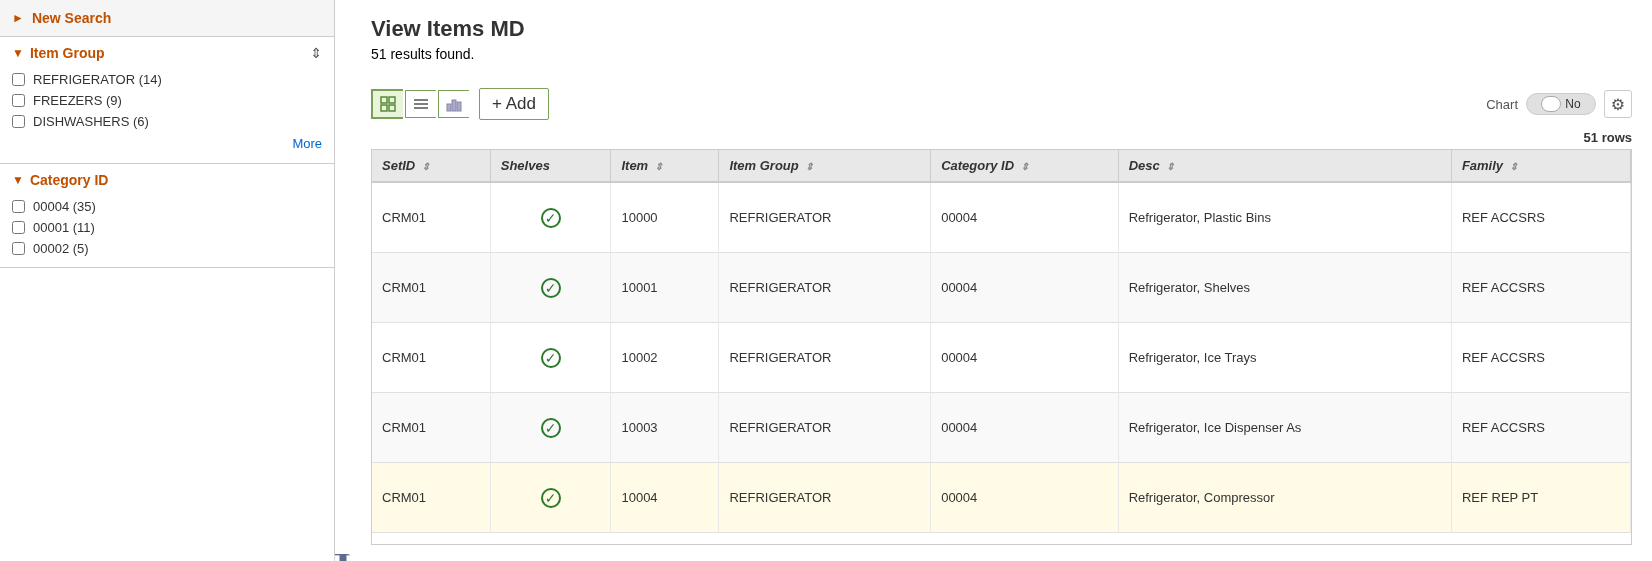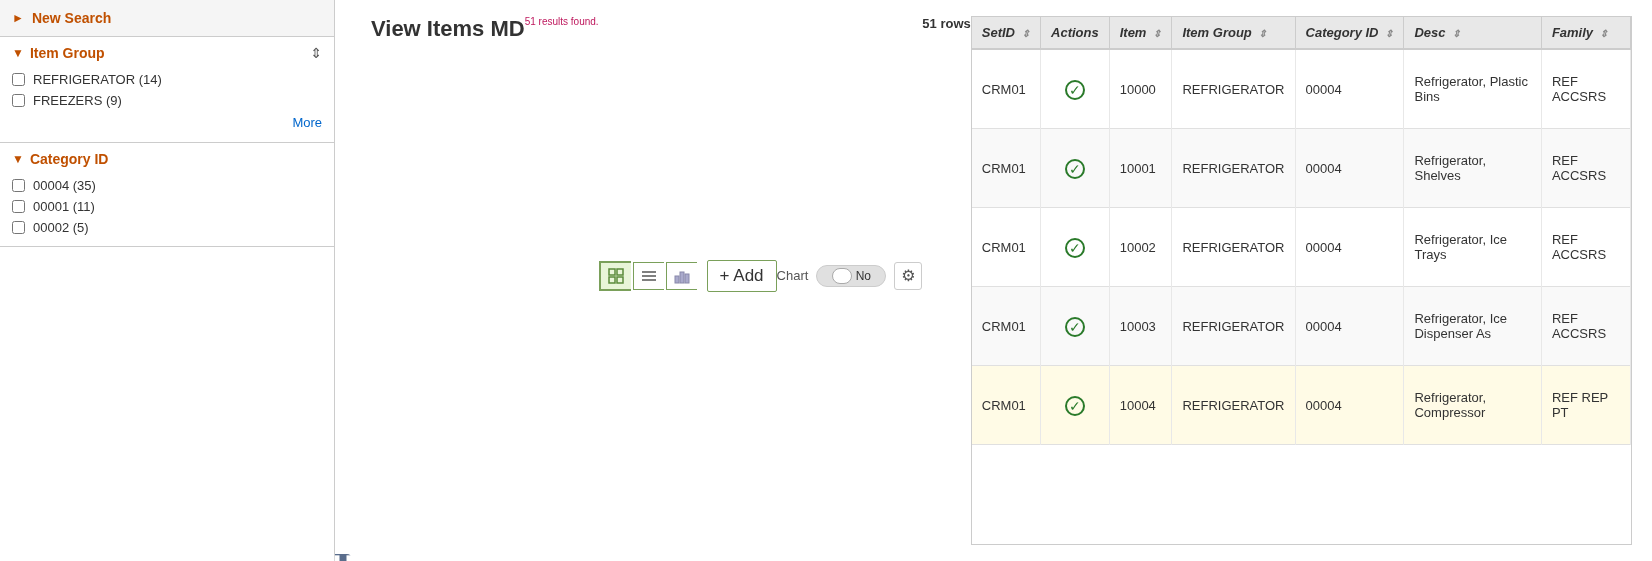--- a/index.html
+++ b/index.html
@@ -103,35 +103,35 @@
       font-size: 14px;
       line-height: 1;
     }
 
     
     .main {
       flex: 1;
       padding: 16px 20px;
       overflow: hidden;
       display: flex;
-      flex-direction: row;
+      flex-direction: column;
       position: relative;
     }
 
     .page-title {
       font-size: 22px;
       font-weight: bold;
       color: #333;
       margin-bottom: 4px;
     }
 
     .results-count {
-      color: #be185d;
-      font-size: 10px;
-      margin-bottom: 18px;
+      color: #000000;
+      font-size: 14px;
+      margin-bottom: 26px;
     }
 
     .toolbar {
       display: flex;
       align-items: center;
       justify-content: space-between;
       margin-bottom: 10px;
     }
 
     .toolbar-left {
@@ -295,20 +295,24 @@
       <span class="sort-icon">⇕</span>
     </div>
     <div id="item-group-filters">
         <div class="filter-item">
           <input type="checkbox" style="">
           <span>REFRIGERATOR (14)</span>
         </div>
         <div class="filter-item">
           <input type="checkbox" style="">
           <span>FREEZERS (9)</span>
+        </div>
+        <div class="filter-item">
+          <input type="checkbox" style="">
+          <span>DISHWASHERS (6)</span>
         </div>
       </div>
     <div class="more-link">More</div>
   </div>
 
   <div class="sidebar-section">
     <div class="sidebar-section-header">
       <span class="arrow-icon">▼</span>
       <span class="label">Category ID</span>
     </div>
@@ -378,21 +382,21 @@
     </div>
   </div>
 
   <div class="rows-count">51 rows</div>
 
   <div class="table-wrapper">
     <table>
       <thead>
         <tr>
           <th>SetID <span class="sort-arrows">⇕</span></th>
-          <th>Actions</th>
+          <th>Shelves</th>
           <th>Item <span class="sort-arrows">⇕</span></th>
           <th>Item Group <span class="sort-arrows">⇕</span></th>
           <th>Category ID <span class="sort-arrows">⇕</span></th>
           <th>Desc <span class="sort-arrows">⇕</span></th>
           <th>Family <span class="sort-arrows">⇕</span></th>
         </tr>
       </thead>
       <tbody id="table-body">
       <tr>
             <td>CRM01</td>

